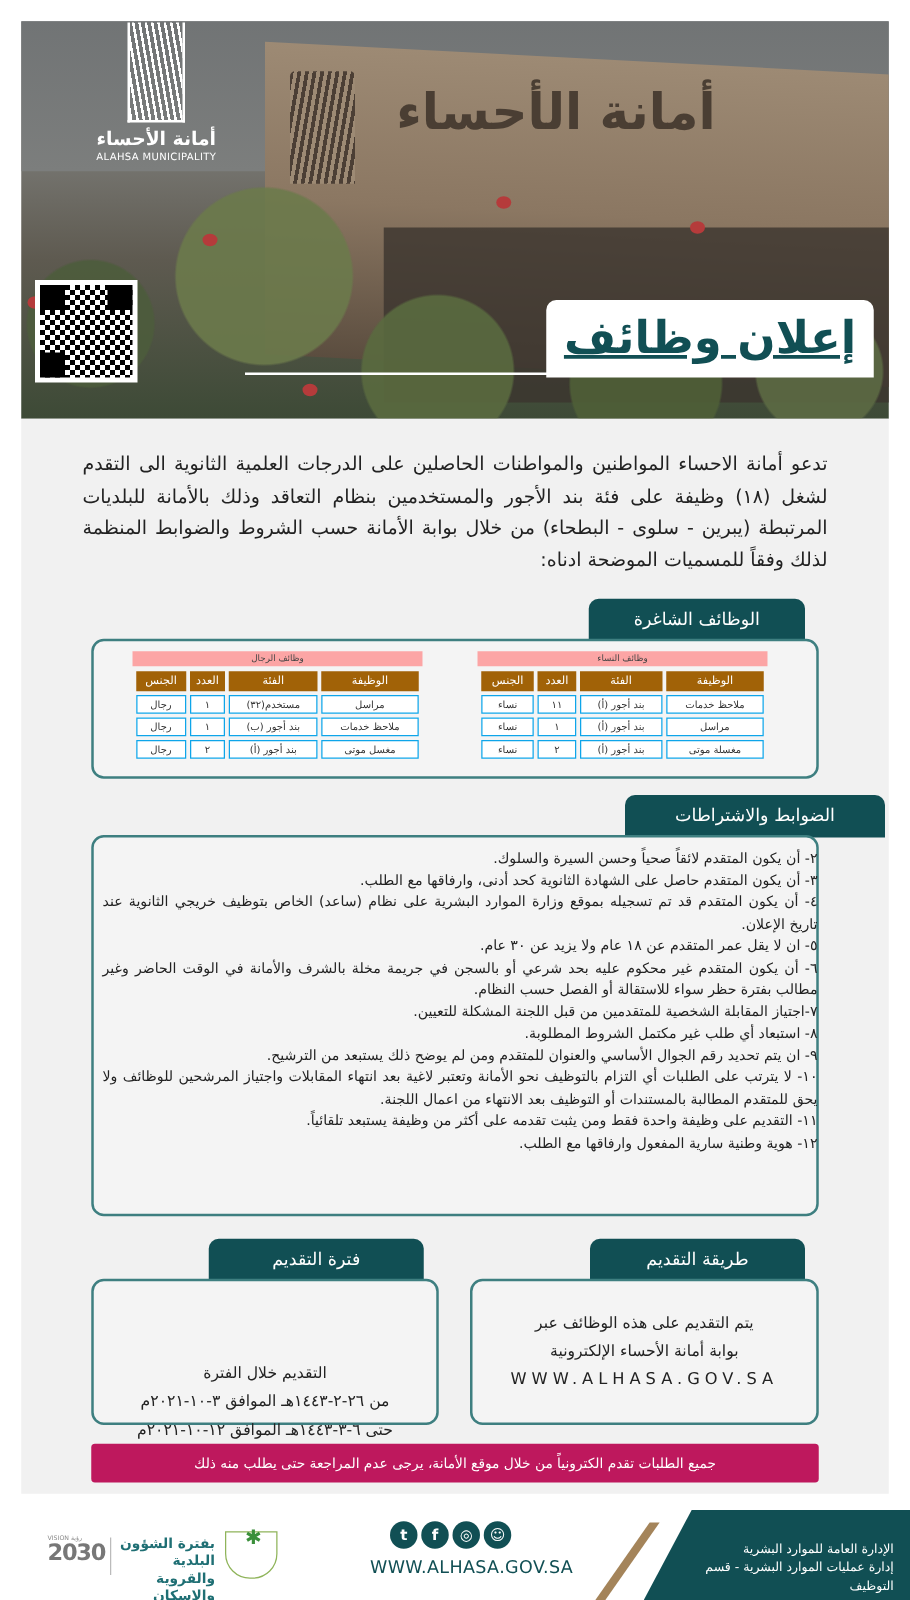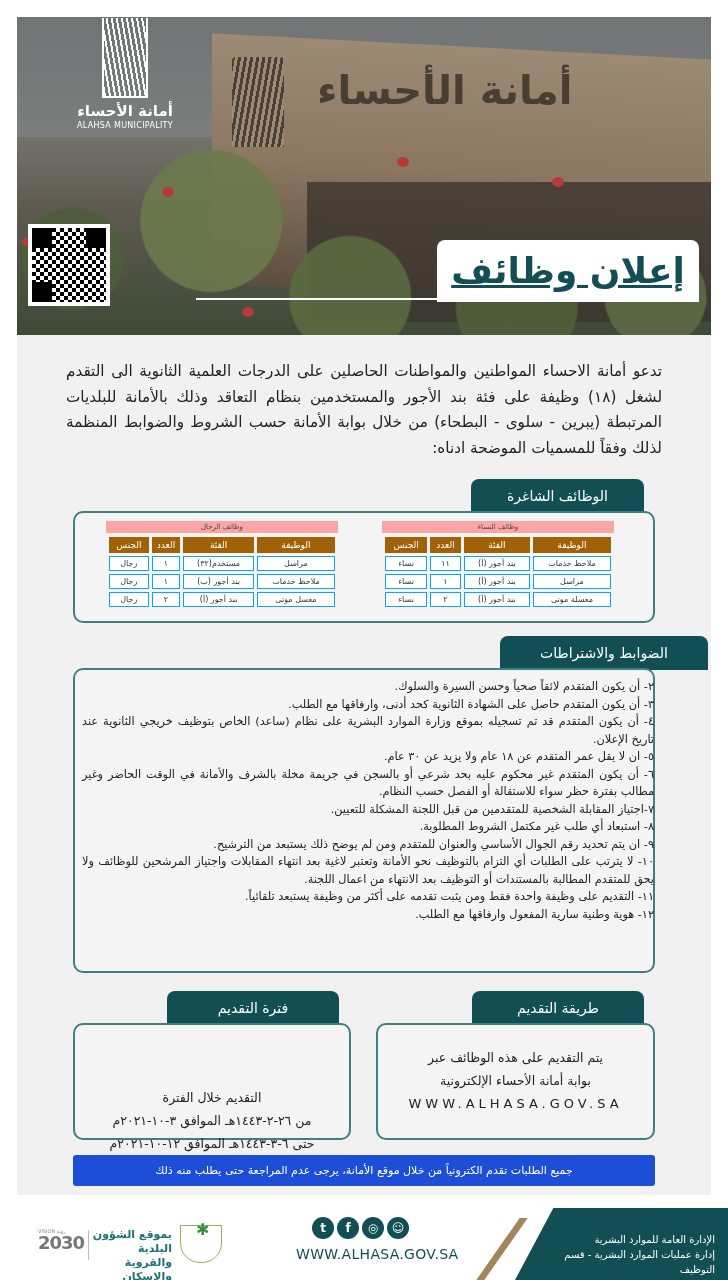--- a/index.html
+++ b/index.html
@@ -95,21 +95,21 @@
     font-size: 11.3px; line-height: 17.5px; color: #222;
   }
   .cond p { margin: 0; }
 
   .apply-text {
     position: absolute; direction: rtl; text-align: center; font-size: 12.5px; line-height: 23px; color: #222;
   }
   .apply-url { letter-spacing: 4px; font-size: 13px; direction: ltr; }
 
   .notice {
-    position: absolute; left: 73px; top: 1155px; width: 582px; height: 31px; background: #1d4ed8; border-radius: 3px;
+    position: absolute; left: 73px; top: 1155px; width: 582px; height: 31px; background: #be185d; border-radius: 3px;
     color: #fff; text-align: center; font-size: 11px; line-height: 31px; direction: rtl;
   }
 
   .footer-band {
     position: absolute; left: 515px; top: 1208px; width: 213px; height: 72px; background: #114f54;
     clip-path: polygon(18% 0, 100% 0, 100% 100%, 0 100%);
   }
   .footer-stripe {
     position: absolute; left: 498px; top: 1218px; width: 8px; height: 62px; background: #a4845a;
     transform: skewX(-35deg);
@@ -283,21 +283,21 @@
   <span>t</span>
   <span>f</span>
   <span>◎</span>
   <span>☺</span>
 </div>
 <div class="footer-url">WWW.ALHASA.GOV.SA</div>
 
 <div class="ministry-emblem"></div>
 <div class="emblem-palm">✱</div>
 <div class="ministry">
-  <div>بموقع الشؤون البلدية</div>
+  <div>بفترة الشؤون البلدية</div>
   <div>والقروية والإسكان</div>
 
 </div>
 <div class="divider-v"></div>
 <div class="vision">
   <div>VISION رؤية</div>
   <div class="vision-num">2030</div>
 </div>
 
 </body></html>

